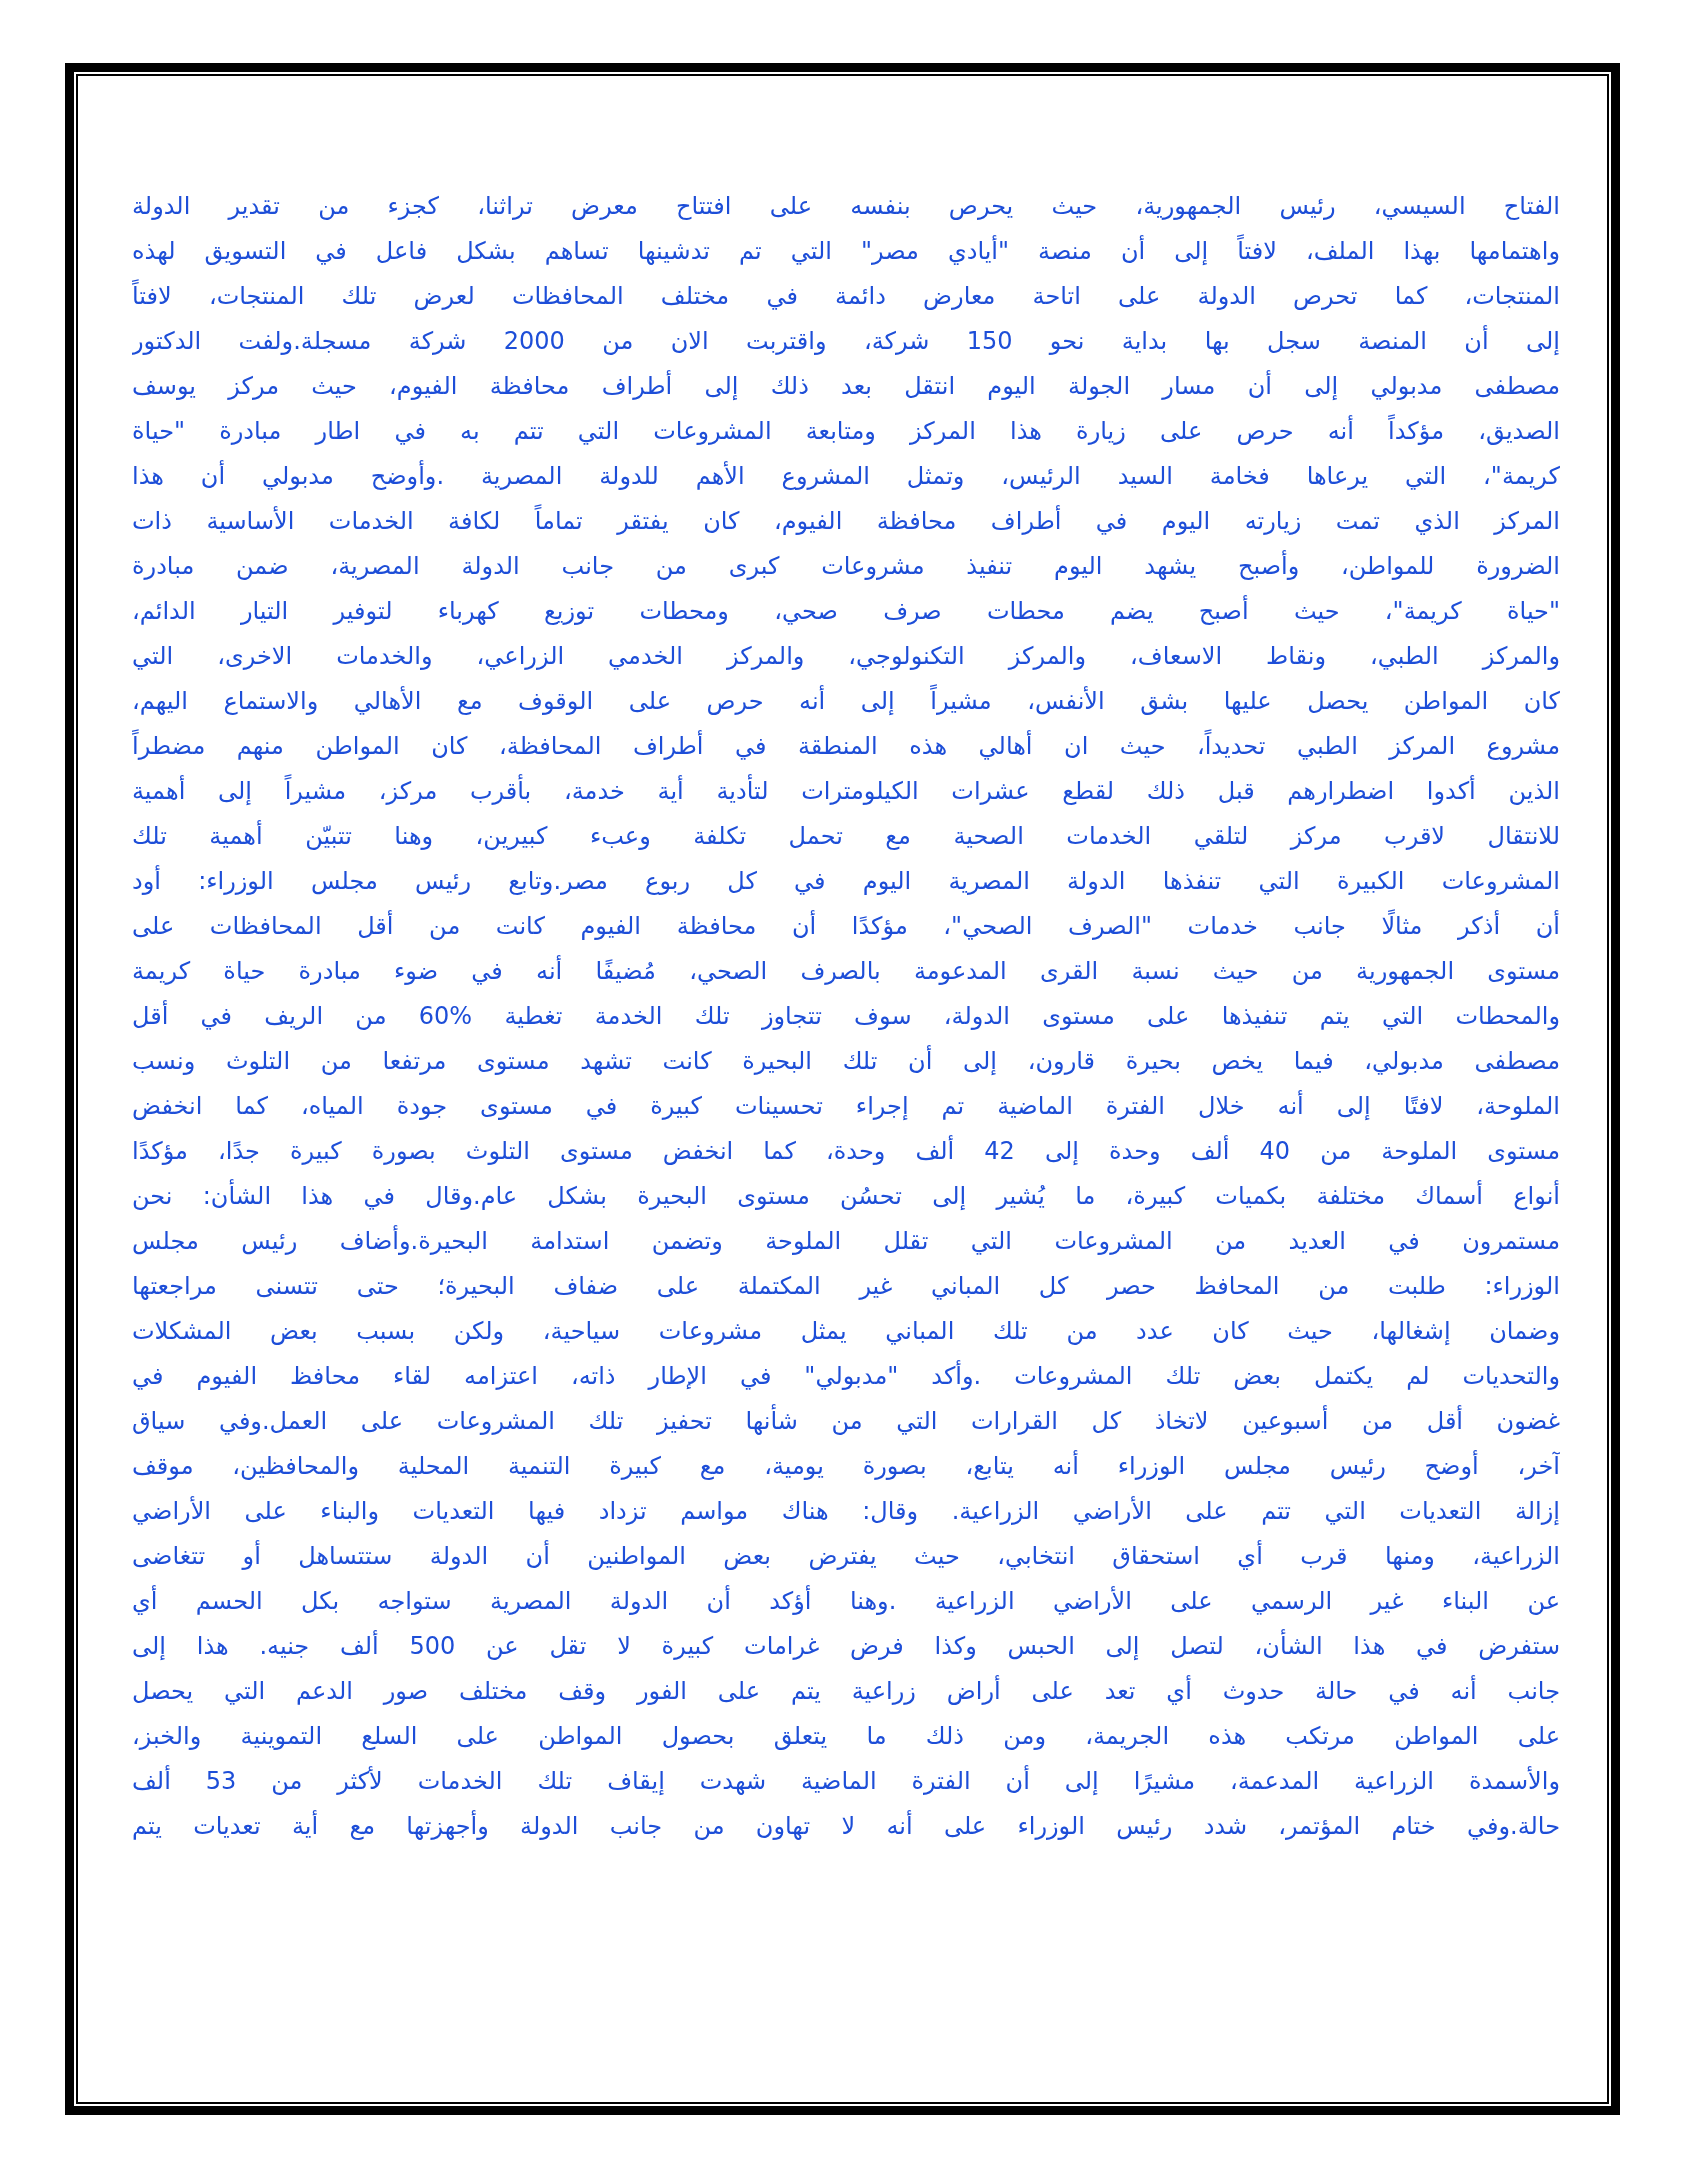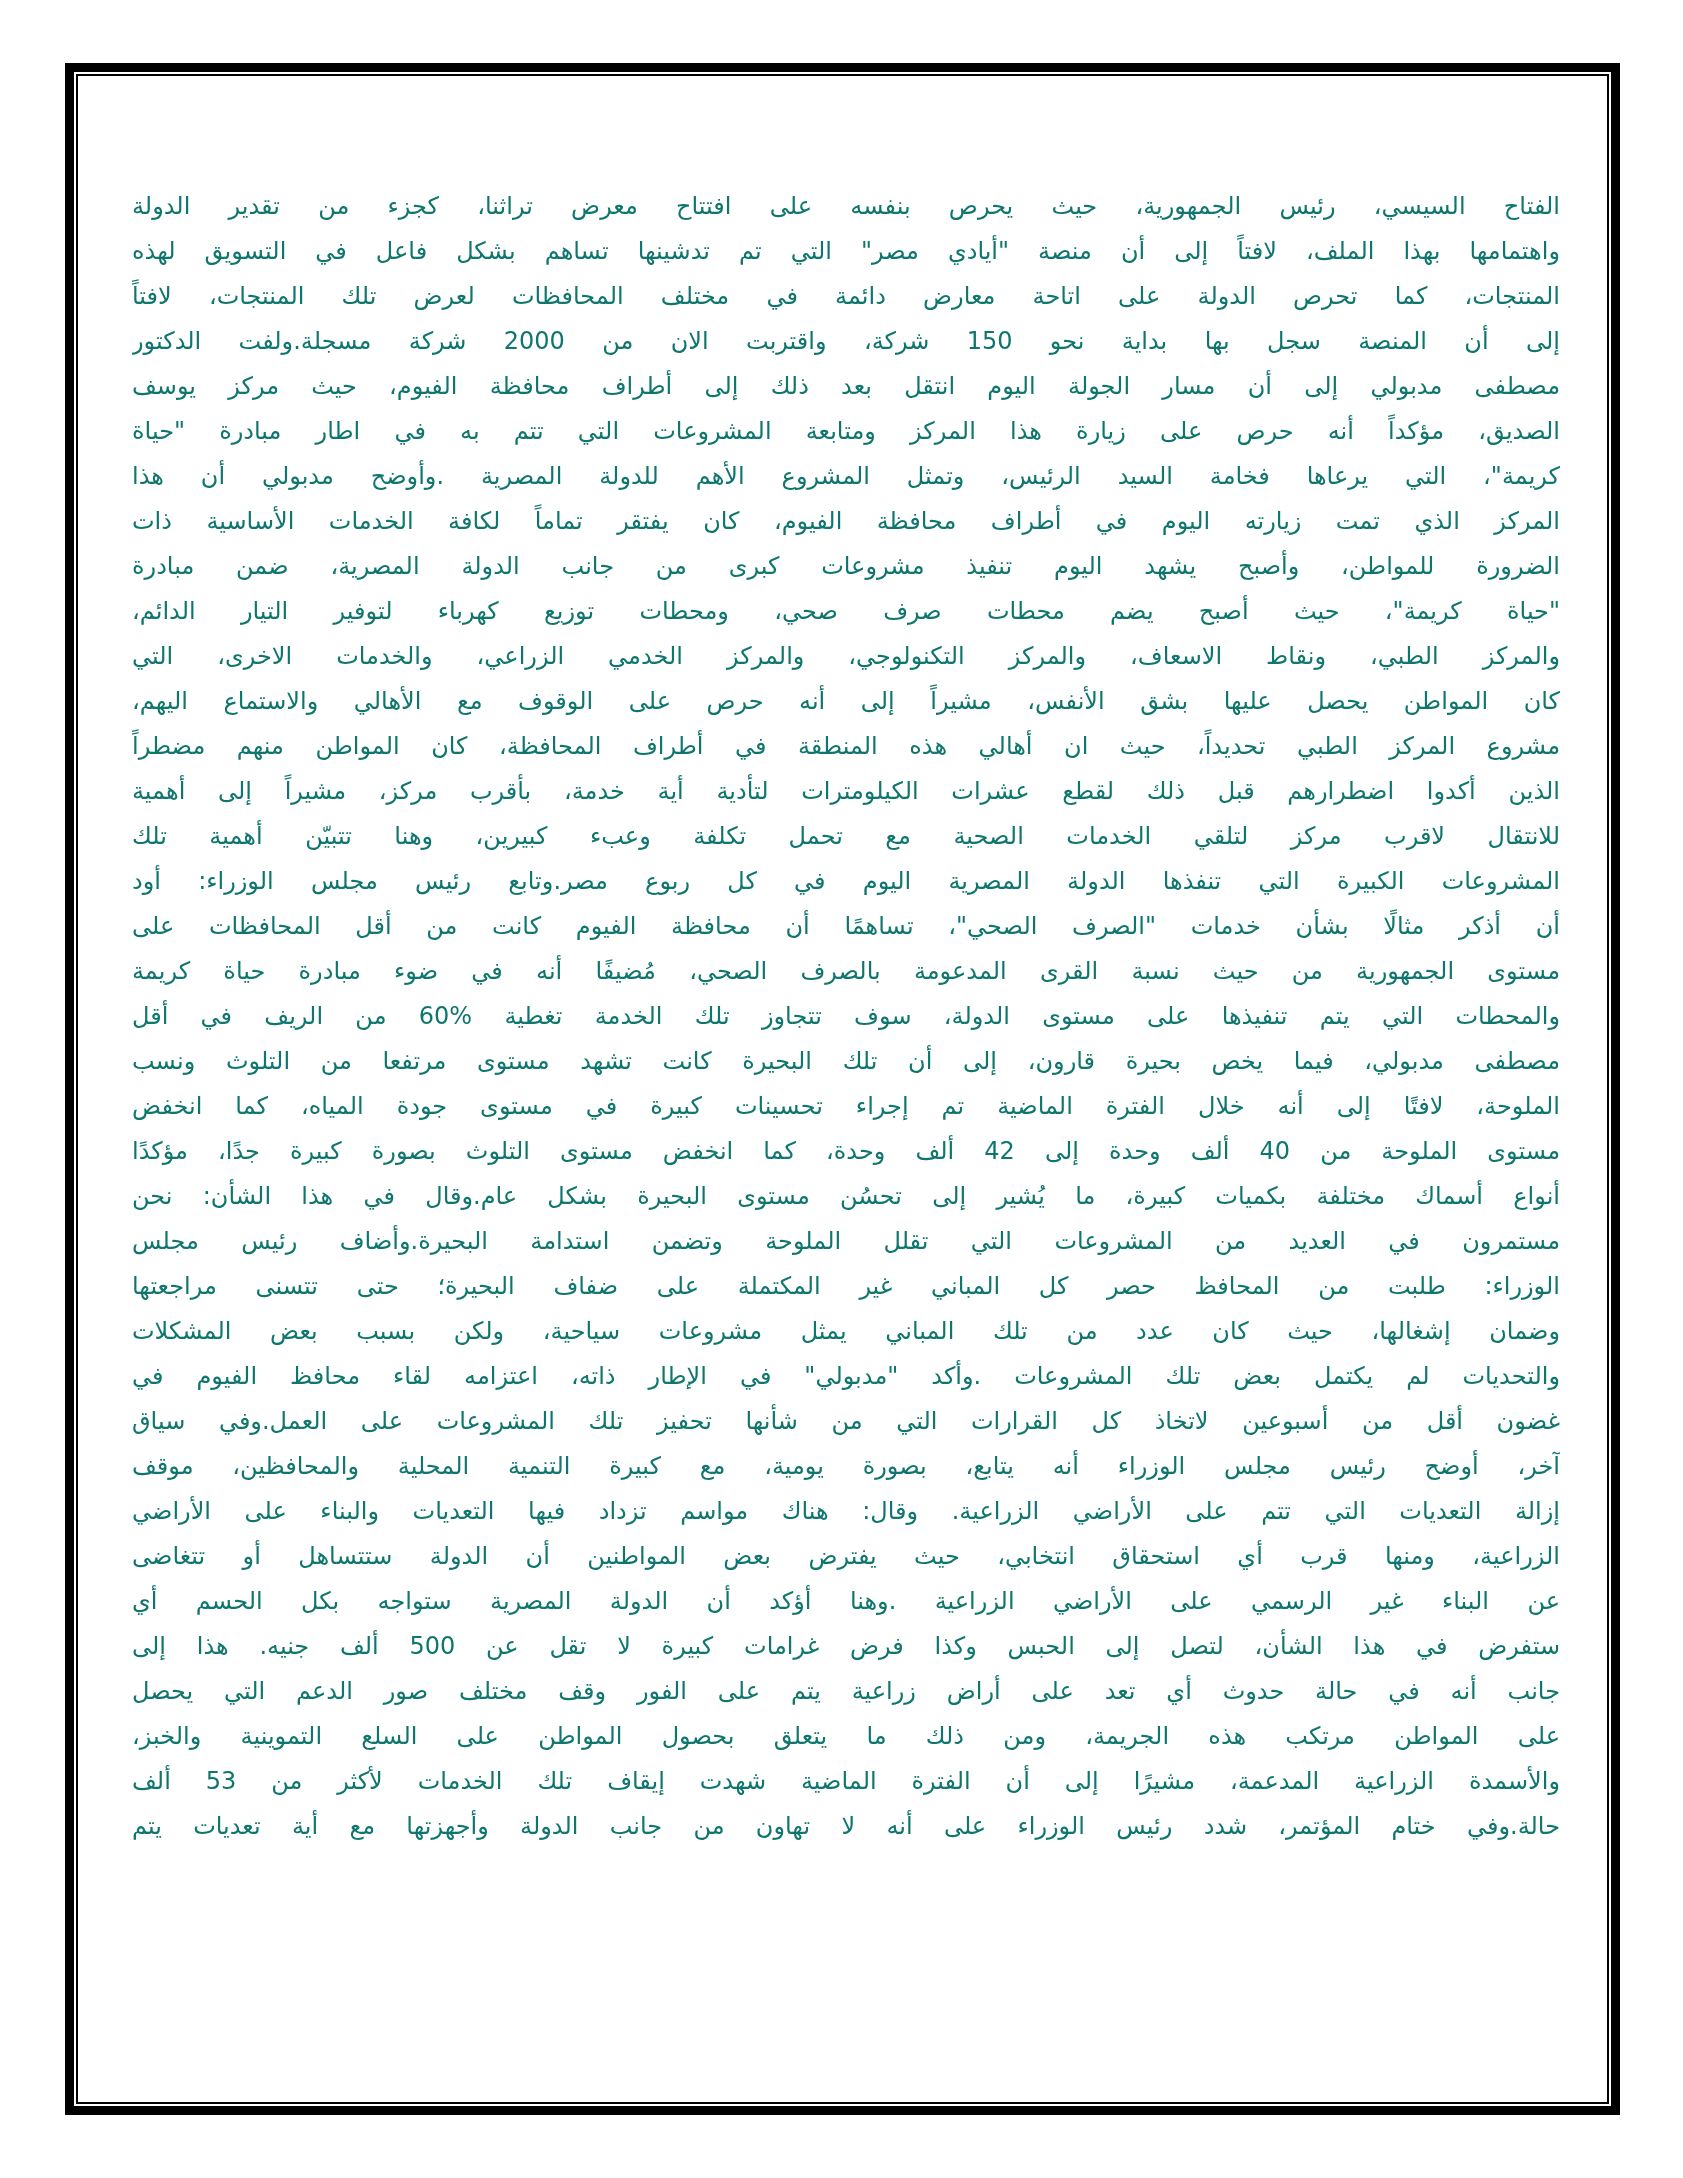--- a/index.html
+++ b/index.html
@@ -51,38 +51,38 @@
     overflow: hidden;
   }
 </style>
 </head>
 <body style="background: rgb(255, 255, 255);">
 
 <div class="page">
   <div class="frame-outer" style="border-color: rgb(0, 0, 0);">
     <div class="frame-inner" style="border-color: rgb(0, 0, 0);"></div>
   </div>
-  <div class="text-block" dir="rtl" style="color: #0f766e; margin-left: 9px;">
+  <div class="text-block" dir="rtl" style="color: #1d4ed8; margin-left: 9px;">
       <div class="text-line">الفتاح السيسي، رئيس الجمهورية، حيث يحرص بنفسه على افتتاح معرض تراثنا، كجزء من تقدير الدولة</div>
       <div class="text-line">واهتمامها بهذا الملف، لافتاً إلى أن منصة "أيادي مصر" التي تم تدشينها تساهم بشكل فاعل في التسويق لهذه</div>
       <div class="text-line">المنتجات، كما تحرص الدولة على اتاحة معارض دائمة في مختلف المحافظات لعرض تلك المنتجات، لافتاً</div>
       <div class="text-line">إلى أن المنصة سجل بها بداية نحو 150 شركة، واقتربت الان من 2000 شركة مسجلة.ولفت الدكتور</div>
       <div class="text-line">مصطفى مدبولي إلى أن مسار الجولة اليوم انتقل بعد ذلك إلى أطراف محافظة الفيوم، حيث مركز يوسف</div>
       <div class="text-line">الصديق، مؤكداً أنه حرص على زيارة هذا المركز ومتابعة المشروعات التي تتم به في اطار مبادرة "حياة</div>
       <div class="text-line">كريمة"، التي يرعاها فخامة السيد الرئيس، وتمثل المشروع الأهم للدولة المصرية .وأوضح مدبولي أن هذا</div>
       <div class="text-line">المركز الذي تمت زيارته اليوم في أطراف محافظة الفيوم، كان يفتقر تماماً لكافة الخدمات الأساسية ذات</div>
       <div class="text-line">الضرورة للمواطن، وأصبح يشهد اليوم تنفيذ مشروعات كبرى من جانب الدولة المصرية، ضمن مبادرة</div>
       <div class="text-line">"حياة كريمة"، حيث أصبح يضم محطات صرف صحي، ومحطات توزيع كهرباء لتوفير التيار الدائم،</div>
       <div class="text-line">والمركز الطبي، ونقاط الاسعاف، والمركز التكنولوجي، والمركز الخدمي الزراعي، والخدمات الاخرى، التي</div>
       <div class="text-line">كان المواطن يحصل عليها بشق الأنفس، مشيراً إلى أنه حرص على الوقوف مع الأهالي والاستماع اليهم،</div>
       <div class="text-line">مشروع المركز الطبي تحديداً، حيث ان أهالي هذه المنطقة في أطراف المحافظة، كان المواطن منهم مضطراً</div>
       <div class="text-line">الذين أكدوا اضطرارهم قبل ذلك لقطع عشرات الكيلومترات لتأدية أية خدمة، بأقرب مركز، مشيراً إلى أهمية</div>
       <div class="text-line">للانتقال لاقرب مركز لتلقي الخدمات الصحية مع تحمل تكلفة وعبء كبيرين، وهنا تتبيّن أهمية تلك</div>
       <div class="text-line">المشروعات الكبيرة التي تنفذها الدولة المصرية اليوم في كل ربوع مصر.وتابع رئيس مجلس الوزراء: أود</div>
-      <div class="text-line">أن أذكر مثالًا بشأن خدمات "الصرف الصحي"، تساهمًا أن محافظة الفيوم كانت من أقل المحافظات على</div>
+      <div class="text-line">أن أذكر مثالًا جانب خدمات "الصرف الصحي"، مؤكدًا أن محافظة الفيوم كانت من أقل المحافظات على</div>
       <div class="text-line">مستوى الجمهورية من حيث نسبة القرى المدعومة بالصرف الصحي، مُضيفًا أنه في ضوء مبادرة حياة كريمة</div>
       <div class="text-line">والمحطات التي يتم تنفيذها على مستوى الدولة، سوف تتجاوز تلك الخدمة تغطية %60 من الريف في أقل</div>
       <div class="text-line">مصطفى مدبولي، فيما يخص بحيرة قارون، إلى أن تلك البحيرة كانت تشهد مستوى مرتفعا من التلوث ونسب</div>
       <div class="text-line">الملوحة، لافتًا إلى أنه خلال الفترة الماضية تم إجراء تحسينات كبيرة في مستوى جودة المياه، كما انخفض</div>
       <div class="text-line">مستوى الملوحة من 40 ألف وحدة إلى 42 ألف وحدة، كما انخفض مستوى التلوث بصورة كبيرة جدًا، مؤكدًا</div>
       <div class="text-line">أنواع أسماك مختلفة بكميات كبيرة، ما يُشير إلى تحسُن مستوى البحيرة بشكل عام.وقال في هذا الشأن: نحن</div>
       <div class="text-line">مستمرون في العديد من المشروعات التي تقلل الملوحة وتضمن استدامة البحيرة.وأضاف رئيس مجلس</div>
       <div class="text-line">الوزراء: طلبت من المحافظ حصر كل المباني غير المكتملة على ضفاف البحيرة؛ حتى تتسنى مراجعتها</div>
       <div class="text-line">وضمان إشغالها، حيث كان عدد من تلك المباني يمثل مشروعات سياحية، ولكن بسبب بعض المشكلات</div>
       <div class="text-line">والتحديات لم يكتمل بعض تلك المشروعات .وأكد "مدبولي" في الإطار ذاته، اعتزامه لقاء محافظ الفيوم في</div>

